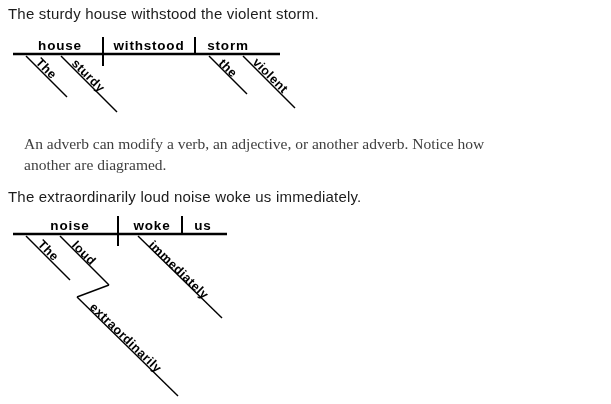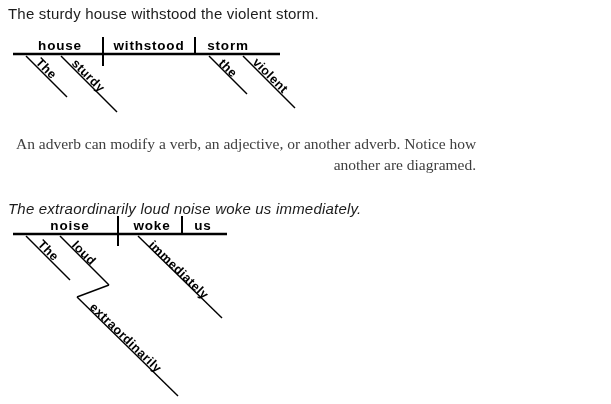--- a/index.html
+++ b/index.html
@@ -5,26 +5,25 @@
   html,body{margin:0;padding:0;background:#fff;}
   .canvas{
     position:relative;width:611px;height:404px;background:#ffffff;
     font-family:"Liberation Sans",sans-serif;overflow:hidden;
   }
   .sentence{
     position:absolute;left:8px;color:#1c1c1c;font-size:15px;
     letter-spacing:.2px;white-space:nowrap;
   }
   #sentence-1{top:5px;}
-  #sentence-2{top:200px;font-style:italic;}
+  #sentence-2{top:188px;}
   .explain{
-    position:absolute;left:16px;top:133px;
+    position:absolute;left:24px;top:133px;
     font-family:"Liberation Serif",serif;font-size:15.5px;color:#3e3e3e;
     line-height:21px;
-    text-align:right;
   }
   .explain div{white-space:nowrap;}
   svg{position:absolute;left:0;}
   #diagram-1{top:28px;}
   #diagram-2{top:210px;}
   .dline{stroke:#000000;fill:none;}
   .base{stroke-width:2.4px;}
   .divider{stroke-width:2px;}
   .slant{stroke-width:1.4px;}
   .hw{ 

